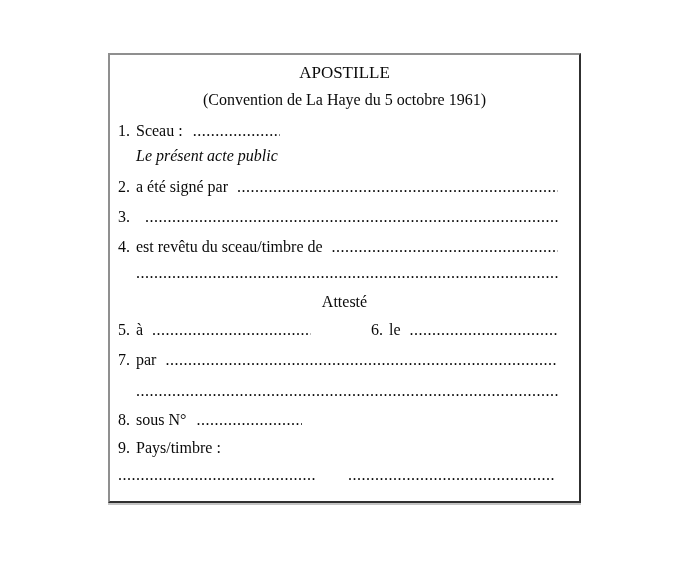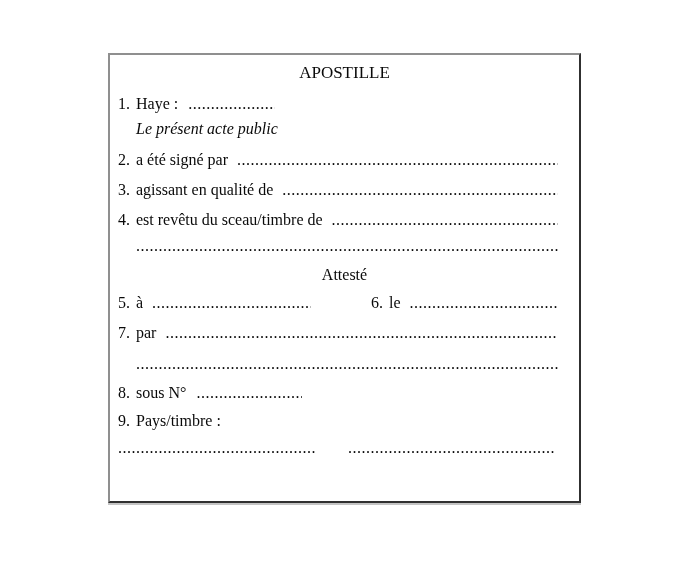--- a/index.html
+++ b/index.html
@@ -82,40 +82,40 @@
   }
   .col2.offset { padding-left: 23px; }
 </style>
 </head>
 <body>
 
 <div class="apostille-box">
 
   <div class="row center title-row">APOSTILLE</div>
 
+  <div class="row center subtitle-row">(Convention de La Haye du 5 octobre 1961)</div>
 
   <div class="row mt11">
     <span class="num">1.</span>
-    <span class="label">Haye :</span>
+    <span class="label">Sceau :</span>
     <span class="dots dots-fixed w87">........................................................................................................................................................................</span>
   </div>
 
   <div class="row mt5">
     <span class="label indent">Le présent acte public</span>
   </div>
 
   <div class="row mt11">
     <span class="num">2.</span>
     <span class="label">a été signé par</span>
     <span class="dots dots-flex">........................................................................................................................................................................</span>
   </div>
 
   <div class="row">
     <span class="num">3.</span>
-    <span class="label">agissant en qualité de</span>
     <span class="dots dots-flex">........................................................................................................................................................................</span>
   </div>
 
   <div class="row">
     <span class="num">4.</span>
     <span class="label">est revêtu du sceau/timbre de</span>
     <span class="dots dots-flex">........................................................................................................................................................................</span>
   </div>
 
   <div class="row mt6">

